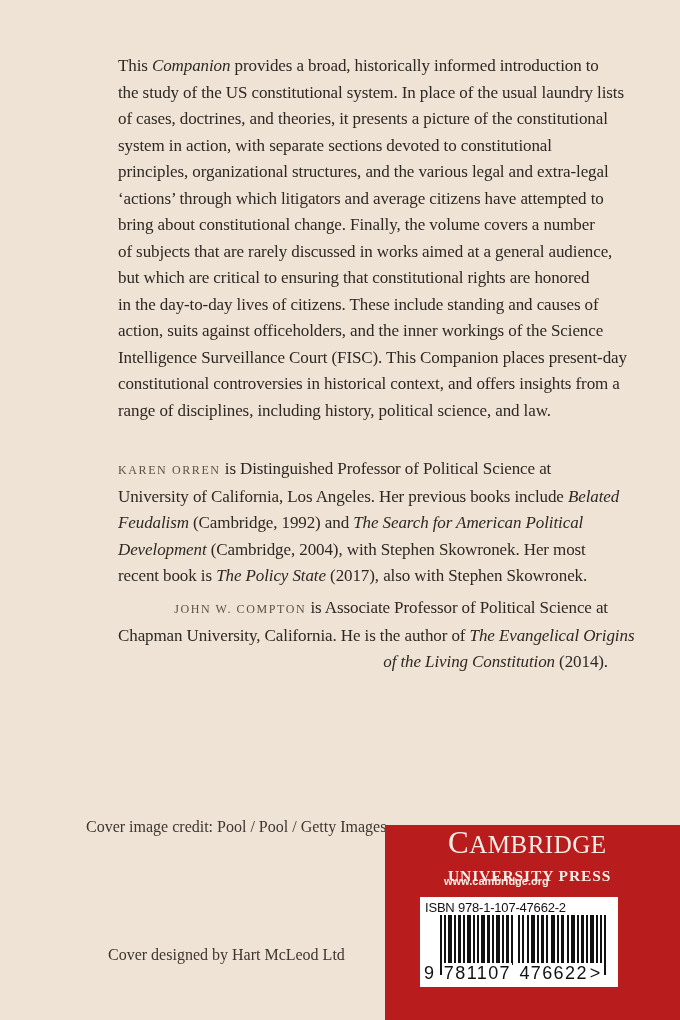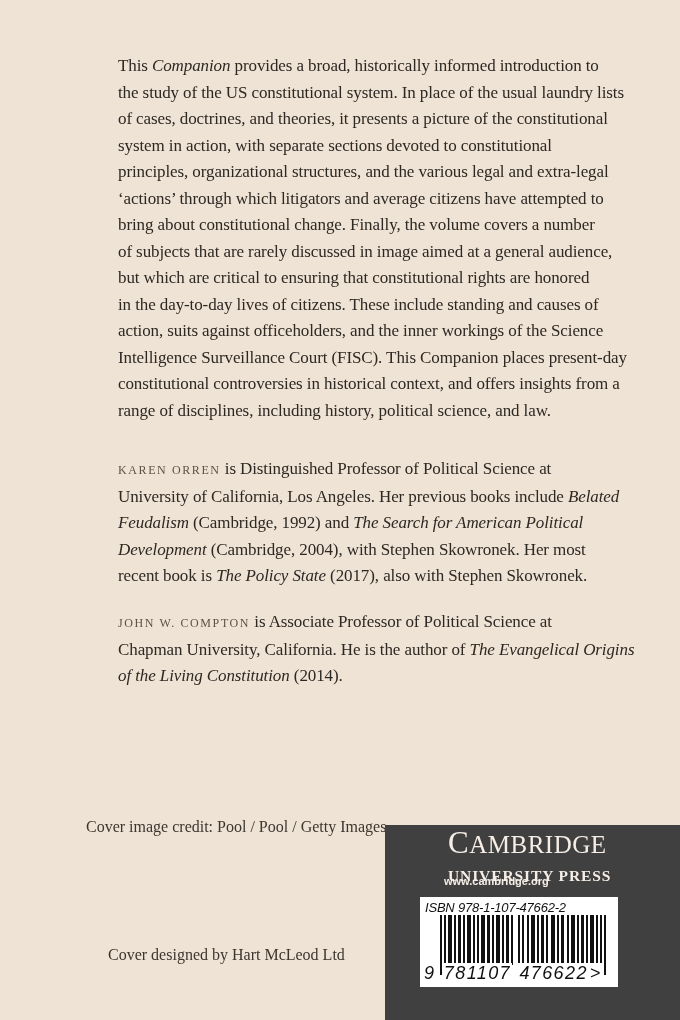--- a/index.html
+++ b/index.html
@@ -14,21 +14,21 @@
     position: absolute;
     left: 118px;
     width: 490px;
     font-size: 17px;
     line-height: 26.5px;
     letter-spacing: -0.1px;
   }
   .line { display: block; white-space: nowrap; }
   .blurb { top: 53px; }
   .bio1 { top: 456px; }
-  .bio2 { top: 609px; }
+  .bio2 { top: 595px; text-align: right; }
   .author-name {
     color: #5b5247;
     letter-spacing: 1.6px;
     font-size: 12px;
   }
   em, .it { font-style: italic; }
   .credit {
     position: absolute;
     left: 86px;
     font-size: 16px;
@@ -36,21 +36,21 @@
     white-space: nowrap;
     text-align: center;
   }
   .credit.c1 { top: 818px; }
   .credit.c2 { top: 946px; margin-left: 22px; }
 
   .press-panel {
     position: absolute;
     left: 385px; top: 825px;
     width: 295px; height: 195px;
-    background: #404040;
+    background: #b91c1c;
   }
   .press-logo {
     position: absolute; left: 63px; top: 4px;
     color: #f5ede6;
     font-family: "Liberation Serif", "DejaVu Serif", serif;
     font-weight: bold;
     text-align: left;
   }
   .press-logo .cambridge {
     font-size: 25px; letter-spacing: 0.5px; line-height: 28px;
@@ -62,21 +62,20 @@
   }
   .press-url {
     position: absolute; left: 59px; top: 50px;
     font-family: "Liberation Sans", "DejaVu Sans", sans-serif;
     font-size: 11px; font-weight: bold; color: #f5ede6;
   }
   .barcode-box {
     position: absolute; left: 35px; top: 72px;
     width: 198px; height: 90px;
     background: #ffffff;
-    font-style: italic;
   }
   .isbn-text {
     position: absolute; left: 5px; top: 3px;
     font-family: "Liberation Sans", "DejaVu Sans", sans-serif;
     font-size: 13px; color: #111; letter-spacing: -0.2px;
     white-space: nowrap;
   }
   .bars {
     position: absolute; left: 20px; top: 18px;
     width: 168px; height: 60px;
@@ -94,21 +93,21 @@
 <body>
 
 <div class="text-block blurb">
   <span class="line"><span>This </span><em>Companion</em><span> provides a broad, historically informed introduction to</span></span>
   <span class="line">the study of the US constitutional system. In place of the usual laundry lists</span>
   <span class="line">of cases, doctrines, and theories, it presents a picture of the constitutional</span>
   <span class="line">system in action, with separate sections devoted to constitutional</span>
   <span class="line">principles, organizational structures, and the various legal and extra-legal</span>
   <span class="line">‘actions’ through which litigators and average citizens have attempted to</span>
   <span class="line">bring about constitutional change. Finally, the volume covers a number</span>
-  <span class="line">of subjects that are rarely discussed in image aimed at a general audience,</span>
+  <span class="line">of subjects that are rarely discussed in works aimed at a general audience,</span>
   <span class="line">but which are critical to ensuring that constitutional rights are honored</span>
   <span class="line">in the day-to-day lives of citizens. These include standing and causes of</span>
   <span class="line">action, suits against officeholders, and the inner workings of the Science</span>
   <span class="line">Intelligence Surveillance Court (FISC). This Companion places present-day</span>
   <span class="line">constitutional controversies in historical context, and offers insights from a</span>
   <span class="line">range of disciplines, including history, political science, and law.</span>
 </div>
 
 <div class="text-block bio1">
   <span class="line"><span class="author-name">KAREN ORREN</span><span> is Distinguished Professor of Political Science at</span></span>

